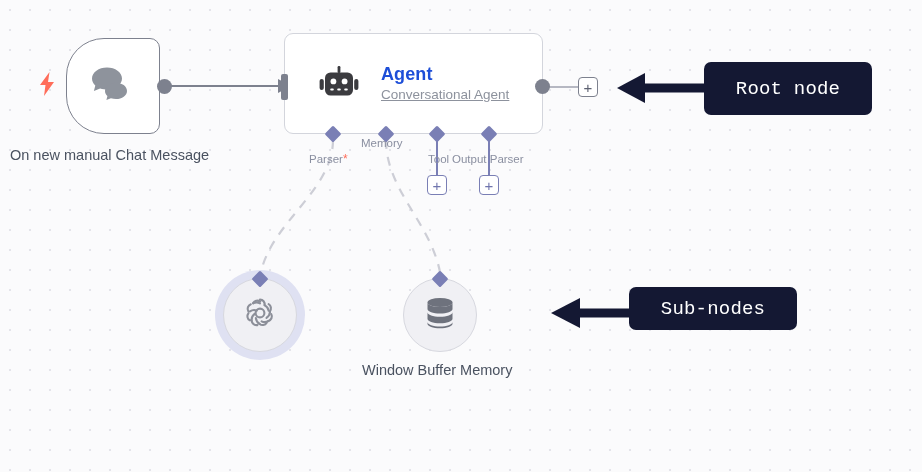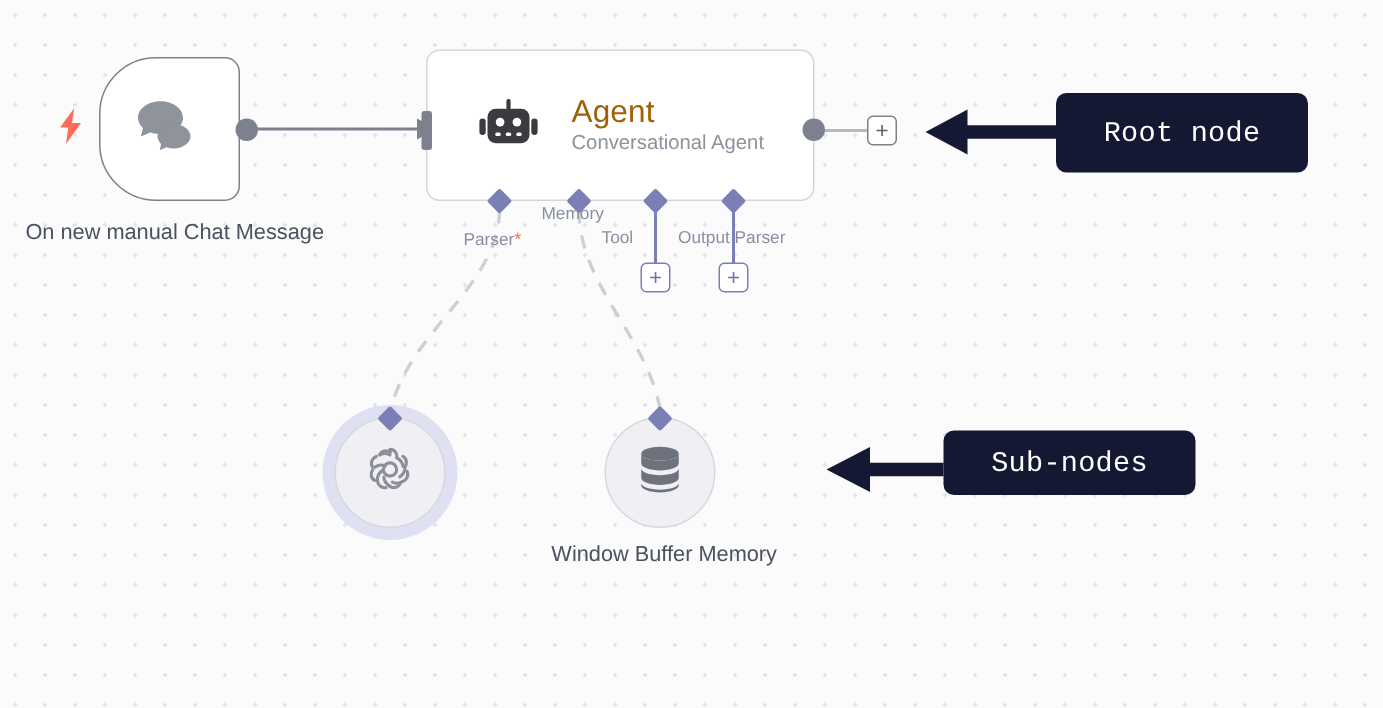--- a/index.html
+++ b/index.html
@@ -54,21 +54,21 @@
     top: 72px;
     width: 18px;
     height: 26px;
     color: #ff6d5a;
     font-size: 23px;
     line-height: 26px;
     text-align: center;
   }
   .node-caption {
     position: absolute;
-    text-align: right;
+    text-align: left;
     color: #4a5260;
     font-size: 14.5px;
     line-height: 20px;
     font-family: "Liberation Sans", sans-serif;
   }
   #trigger-caption {
     left: 10px;
     top: 145px;
     width: 206px;
   }
@@ -95,31 +95,32 @@
     align-items: center;
     justify-content: center;
   }
   #agent-text {
     margin-left: 20px;
     display: flex;
     flex-direction: column;
     justify-content: center;
   }
   #agent-title {
-    font-size: 21px;
-    font-weight: normal;
-    color: #a16207;
+    font-size: 18px;
+    font-weight: bold;
+    color: #1d4ed8;
     line-height: 21px;
     letter-spacing: .1px;
   }
   #agent-subtitle {
     font-size: 13.5px;
     color: #8d929d;
     line-height: 18px;
     margin-top: 1px;
+    text-decoration: underline;
   }
 
   
   .endpoint-dot {
     width: 15px;
     height: 15px;
     border-radius: 50%;
     background: #7d818e;
   }
   .input-bar {
@@ -300,21 +301,21 @@
 
   <div class="abs diamond" style="left:327px; top:128px;"></div>
   <div class="abs diamond" style="left:380px; top:128px;"></div>
   <div class="abs diamond" style="left:431px; top:128px;"></div>
   <div class="abs diamond" style="left:483px; top:128px;"></div>
 
   <div class="conn-label" style="left:309px; top:152px;">
     <span>Parser</span><span class="req">*</span>
   </div>
   <div class="conn-label" style="left:361px; top:136px;">Memory</div>
-  <div class="conn-label" style="left:401px; top:152px;">Tool</div>
+  <div class="conn-label" style="left:428px; top:152px;">Tool</div>
   <div class="conn-label" style="left:452px; top:152px;text-align:center;">Output Parser</div>
 
   <div class="plus-btn purple" style="left:427px; top:175px;">+</div>
   <div class="plus-btn purple" style="left:479px; top:175px;">+</div>
 
   <div class="subnode selected" style="left:223px; top:278px;">
     <span class="diamond subnode-diamond"></span>
     <span>
       <svg width="40" height="40" viewBox="0 0 40 40" xmlns="http://www.w3.org/2000/svg">
         <g fill="none" stroke="#8c8f99" stroke-width="2.1" stroke-linejoin="round" stroke-linecap="round">

